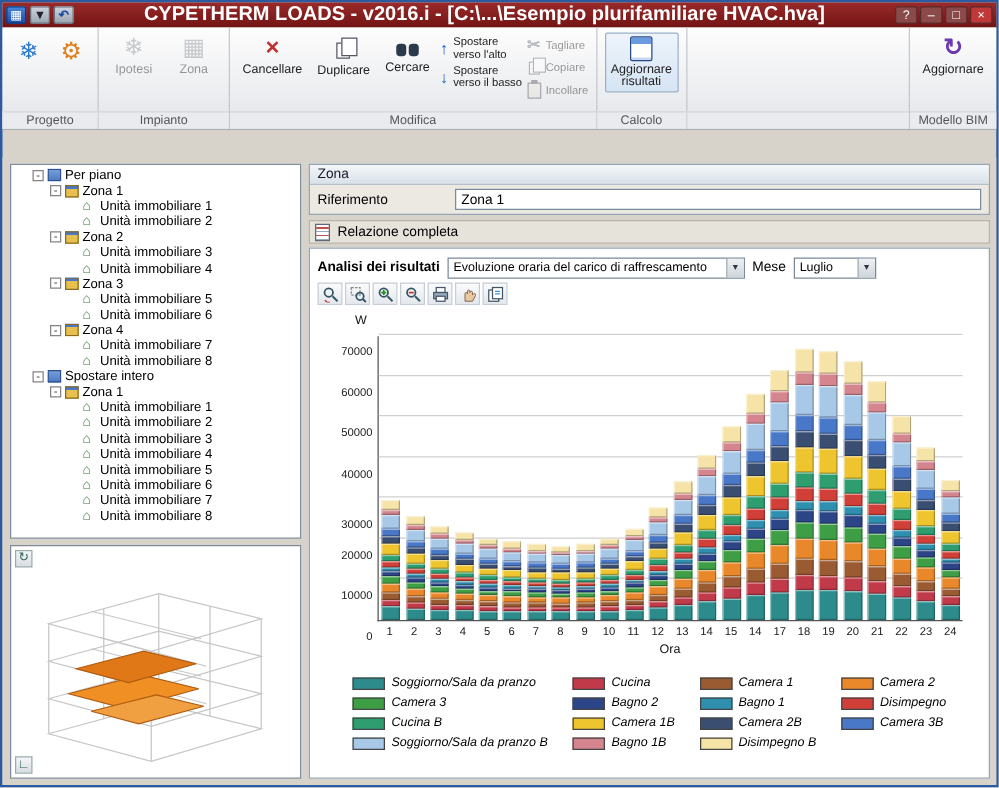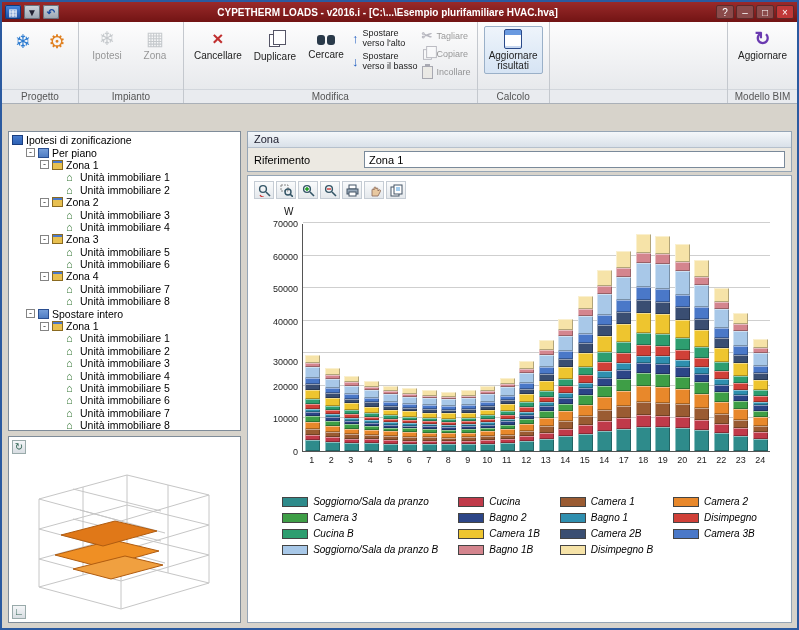--- a/index.html
+++ b/index.html
@@ -6,21 +6,21 @@
   body { width: 799px; height: 630px; overflow: hidden; font-family: "Liberation Sans", sans-serif; background: #fff; }
   .window { position: relative; width: 799px; height: 630px; border: 2px solid #2b5aa0; background: #d7d3cb; }
 
   
   .titlebar { height: 20px; background: linear-gradient(180deg, #9a2a2a, #721414); display: flex; align-items: center; padding: 0 3px; }
   .tb-left { display: flex; gap: 3px; align-items: center; }
   .tb-ic { width: 16px; height: 14px; border-radius: 2px; display: flex; align-items: center; justify-content: center; font-size: 10px; color: #fff; }
   .tb-ic.app { background: linear-gradient(180deg,#4a8ae0,#1a4aa0); box-shadow: inset 0 0 0 1px #0a3a80; }
   .tb-ic.save { background: linear-gradient(180deg,#cfd6de,#9aa4b0); color: #223; box-shadow: inset 0 0 0 1px #66707c; }
   .tb-ic.undo { background: linear-gradient(180deg,#cfd6de,#9aa4b0); color: #1a4aa0; box-shadow: inset 0 0 0 1px #66707c; font-weight: bold; }
-  .tb-title { flex: 1; text-align: center; color: #fff; font-size: 10px; font-weight: bold; white-space: nowrap; overflow: hidden; }
+  .tb-title { flex: 1; text-align: center; color: #fff; font-size: 16px; font-weight: bold; white-space: nowrap; overflow: hidden; }
   .tb-right { display: flex; gap: 2px; }
   .tb-btn { width: 18px; height: 14px; font-size: 10px; color: #fff; display: flex; align-items: center; justify-content: center; background: #8a4a4a; border: 1px solid #5a2a2a; border-radius: 2px; cursor: default; }
   .tb-btn.close { background: #c03838; }
 
   
   .tabbar { height: 22px; background: linear-gradient(180deg, #8c97a4, #6e7a87); display: flex; align-items: flex-end; padding: 0 0 0 6px; }
   .tab { padding: 2px 14px 3px; font-size: 11px; border: 1px solid #55606b; border-bottom: none; border-radius: 3px 3px 0 0; margin-right: 2px; color: #1a1a1a; }
   .tab.inactive { background: linear-gradient(180deg, #aab2bb, #8d96a0); }
   .tab.active { background: linear-gradient(180deg, #f4f4f4, #dadcdf); font-weight: bold; }
 
@@ -88,21 +88,21 @@
   .zoomtools { display: flex; gap: 2px; height: 20px; align-items: center; }
   .ztool { width: 20px; height: 18px; border: 1px solid #c5ccd4; background: linear-gradient(180deg,#fafbfc,#e4e8ec); display: flex; align-items: center; justify-content: center; }
 
   .chart-area { position: relative; height: 280px; margin-top: 6px; flex: 0 0 auto; }
   .plot { position: absolute; left: 48px; top: 18px; width: 468px; height: 228px; border-left: 1px solid #555; border-bottom: 1px solid #555; background: #fff; }
   .gridline { position: absolute; left: 0; right: 0; height: 1px; background: #cfcfcf; }
   .bars { position: absolute; inset: 0; display: flex; align-items: flex-end; }
   .bar-slot { flex: 1; display: flex; justify-content: center; align-items: flex-end; height: 100%; }
   .bar { display: flex; flex-direction: column-reverse; width: 15px; }
   .seg { box-shadow: inset 1px 1px 0 rgba(255,255,255,.45), inset -1px -1px 0 rgba(0,0,0,.28); }
-  .ytick { position: absolute; left: 2px; width: 42px; text-align: right; font-size: 9px; color: #222; }
+  .ytick { position: absolute; left: 2px; width: 42px; text-align: right; font-size: 9px; color: #222; margin-top: 12px; }
   .ylab { position: absolute; left: 30px; top: 0; font-size: 10px; color: #111; }
   .xlabels { position: absolute; left: 48px; top: 249px; width: 468px; display: flex; }
   .xlabels span { flex: 1; text-align: center; font-size: 9px; color: #222; }
   .xlab { position: absolute; left: 48px; width: 468px; top: 263px; text-align: center; font-size: 10px; color: #111; }
 
   .legend { display: grid; grid-template-columns: repeat(4, auto); column-gap: 20px; row-gap: 5px; justify-content: center; margin-top: 10px; font-size: 10px; }
   .litem { display: flex; align-items: center; gap: 5px; white-space: nowrap; font-style: italic; }
   .lswatch { width: 26px; height: 10px; border: 1px solid #444; flex: 0 0 26px; }
 </style>
 </head>
@@ -216,24 +216,20 @@
           <span>Aggiornare</span>
         </div>
       </div>
       <div class="rlabel">Modello BIM</div>
     </div>
   </div>
 
   <div class="content">
 
     <div class="panel tree-panel" id="tree">
-        <div class="tree-row" style="padding-left: 3px;">
-          <span class="tree-icon ti-root"></span>
-          <span class="tree-label">Ipotesi di zonificazione</span>
-        </div>
         <div class="tree-row" style="padding-left: 17px;">
           <span class="expander">-</span>
           <span class="tree-icon ti-branch"></span>
           <span class="tree-label">Per piano</span>
         </div>
         <div class="tree-row" style="padding-left: 31px;">
           <span class="expander">-</span>
           <span class="tree-icon ti-zone"></span>
           <span class="tree-label">Zona 1</span>
         </div>
@@ -376,22 +372,38 @@
     <div class="right-col">
 
       <div class="zone-box">
         <div class="zone-header">Zona</div>
         <div class="frow">
           <span class="flabel">Riferimento</span>
           <input class="tinput" value="Zona 1" style="">
         </div>
       </div>
 
+      <div class="report-bar">
+        <span class="report-icon"></span>
+        <span>Relazione completa</span>
+      </div>
 
       <div class="results-box">
+        <div class="controls-row">
+          <span class="blabel">Analisi dei risultati</span>
+          <div class="select sel-analisi">
+            <span class="sval">Evoluzione oraria del carico di raffrescamento</span>
+            <span class="arrow">▼</span>
+          </div>
+          <span class="slabel">Mese</span>
+          <div class="select sel-mese">
+            <span class="sval">Luglio</span>
+            <span class="arrow">▼</span>
+          </div>
+        </div>
 
         <div class="zoomtools">
           <span class="ztool">
               <svg width="13" height="13">
                 <circle cx="5" cy="5" r="3.4" fill="none" stroke="#356" stroke-width="1.4"></circle>
                 <line x1="8" y1="8" x2="12" y2="12" stroke="#356" stroke-width="1.6"></line>
                 <path d="M2,11 a4,4 0 0 0 4,2" fill="none" stroke="#c33" stroke-width="1.2"></path>
               </svg>
             </span>
           <span class="ztool">
@@ -926,20 +938,21 @@
               <span>14</span>
               <span>17</span>
               <span>18</span>
               <span>19</span>
               <span>20</span>
               <span>21</span>
               <span>22</span>
               <span>23</span>
               <span>24</span>
             </div>
+          <div class="xlab">Ora</div>
         <div class="ytick" style="top: 241px;">0</div>
             <div class="ytick" style="top: 208.429px;">10000</div>
             <div class="ytick" style="top: 175.857px;">20000</div>
             <div class="ytick" style="top: 151px;">30000</div>
             <div class="ytick" style="top: 110.714px;">40000</div>
             <div class="ytick" style="top: 78.1429px;">50000</div>
             <div class="ytick" style="top: 45.5714px;">60000</div>
             <div class="ytick" style="top: 13px;">70000</div>
           </div>
 

